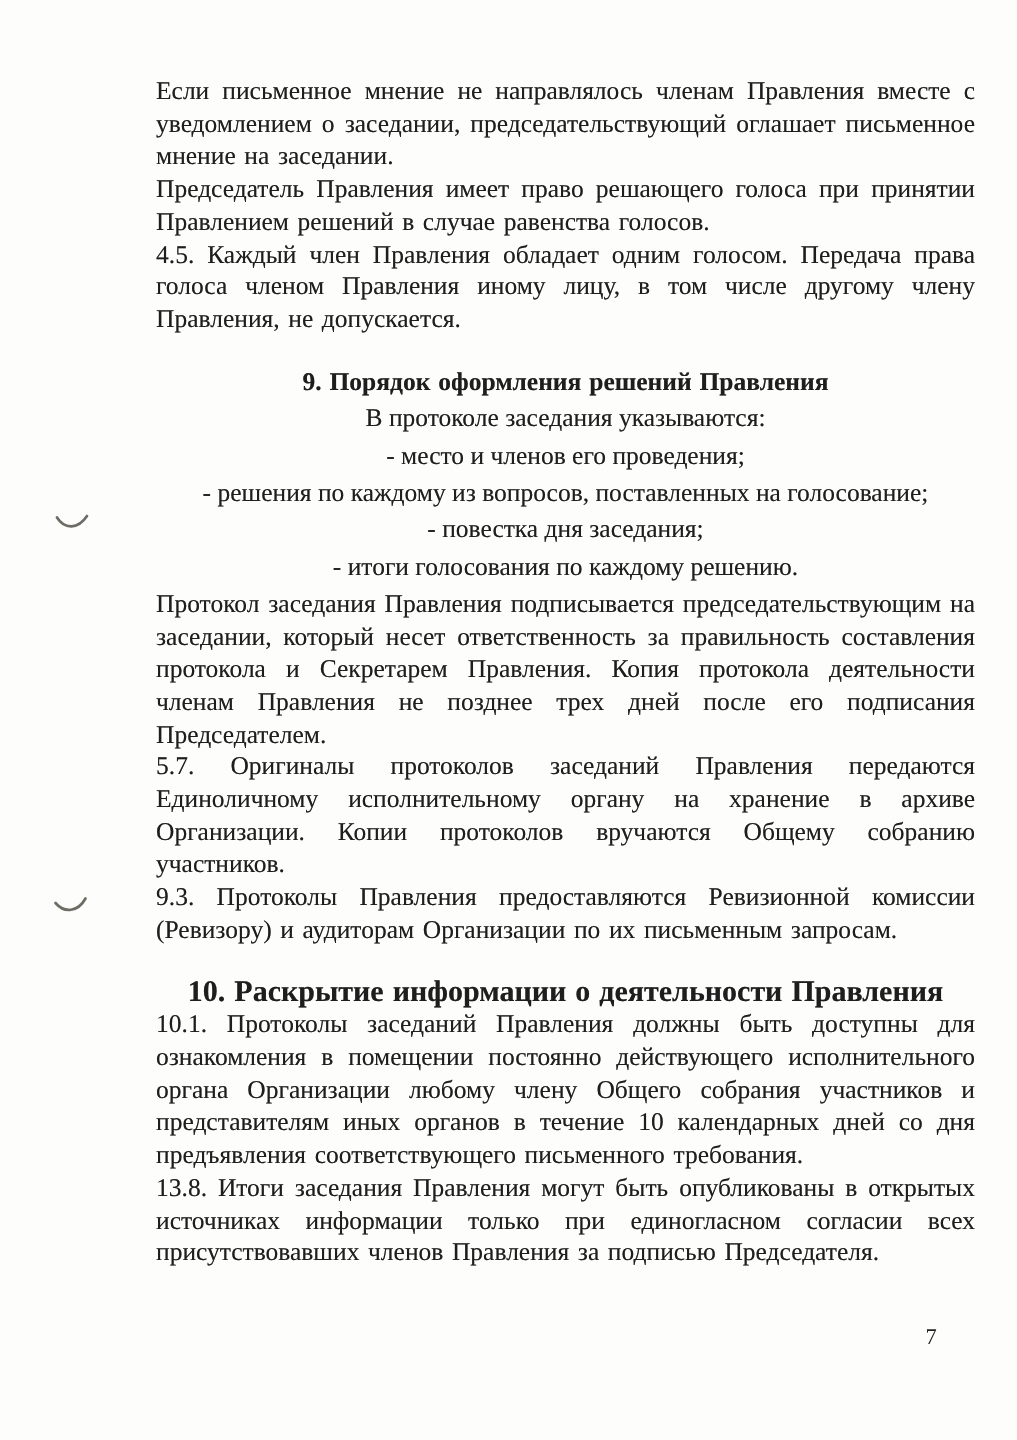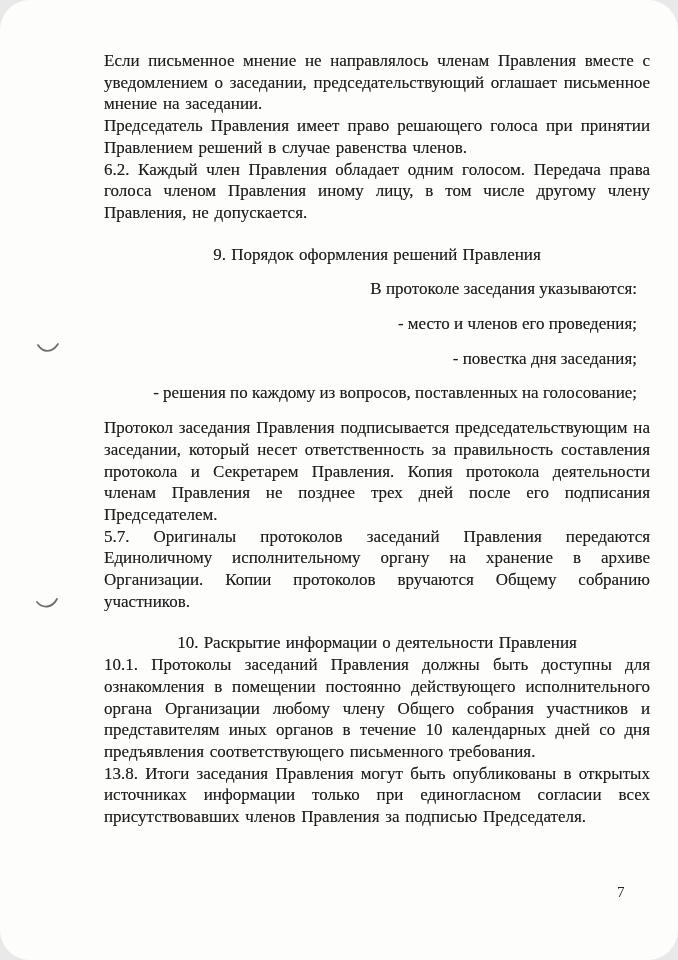--- a/index.html
+++ b/index.html
@@ -9,44 +9,43 @@
   }
   .page {
     position: relative;
     width: 678px;
     height: 960px;
     margin: 0 auto;
     background: #fdfdfc;
     overflow: hidden;
     font-family: "Liberation Serif", "DejaVu Serif", serif;
     color: #1e1e1e;
-    border-radius: 30px;
   }
   .text-block {
     position: absolute;
     left: 104px;
     top: 50px;
     width: 546px;
     font-size: 17px;
     line-height: 21.7px;
     text-shadow: 0 0 0.4px rgba(45,45,45,0.55);
   }
   .para {
     margin: 0;
     text-align: justify;
     text-align-last: left;
     word-spacing: 1.5px;
   }
   .list-line {
-    margin: 13px;
-    text-align: right;
+    margin: 3px;
+    text-align: center;
   }
   .heading {
     margin: 20px 0 0 0;
-    font-weight: normal;
+    font-weight: bold;
     text-align: center;
     word-spacing: 1px;
   }
   .page-number {
     position: absolute;
     left: 617px;
     top: 884px;
     font-size: 15px;
     color: #232323;
   }
@@ -65,29 +64,31 @@
 
   <svg class="pen-mark pen-mark-1" viewBox="0 0 24 14" aria-hidden="true">
     <path d="M2,4 C7,12 16,12 22,3" fill="none" stroke="#55534a" stroke-width="1.8" stroke-linecap="round" opacity="0.85"></path>
   </svg>
   <svg class="pen-mark pen-mark-2" viewBox="0 0 24 14" aria-hidden="true">
     <path d="M2,6 C8,13 17,12 22,3" fill="none" stroke="#55534a" stroke-width="1.8" stroke-linecap="round" opacity="0.85"></path>
   </svg>
 
   <main class="text-block">
     <p class="para">Если письменное мнение не направлялось членам Правления вместе с уведомлением о заседании, председательствующий оглашает письменное мнение на заседании.</p>
-    <p class="para">Председатель Правления имеет право решающего голоса при принятии Правлением решений в случае равенства членов.</p>
-    <p class="para">6.2. Каждый член Правления обладает одним голосом. Передача права голоса членом Правления иному лицу, в том числе другому члену Правления, не допускается.</p>
+    <p class="para">Председатель Правления имеет право решающего голоса при принятии Правлением решений в случае равенства голосов.</p>
+    <p class="para">4.5. Каждый член Правления обладает одним голосом. Передача права голоса членом Правления иному лицу, в том числе другому члену Правления, не допускается.</p>
     <h2 class="heading" style="font-size:17px;">9. Порядок оформления решений Правления</h2>
     <p class="list-line">В протоколе заседания указываются:</p>
     <p class="list-line">- место и членов его проведения;</p>
+    <p class="list-line">- решения по каждому из вопросов, поставленных на голосование;</p>
     <p class="list-line">- повестка дня заседания;</p>
-    <p class="list-line">- решения по каждому из вопросов, поставленных на голосование;</p>
+    <p class="list-line">- итоги голосования по каждому решению.</p>
     <p class="para">Протокол заседания Правления подписывается председательствующим на заседании, который несет ответственность за правильность составления протокола и Секретарем Правления. Копия протокола деятельности членам Правления не позднее трех дней после его подписания Председателем.</p>
     <p class="para">5.7. Оригиналы протоколов заседаний Правления передаются Единоличному исполнительному органу на хранение в архиве Организации. Копии протоколов вручаются Общему собранию участников.</p>
-    <h2 class="heading" style="font-size:17px;">10. Раскрытие информации о деятельности Правления</h2>
+    <p class="para">9.3. Протоколы Правления предоставляются Ревизионной комиссии (Ревизору) и аудиторам Организации по их письменным запросам.</p>
+    <h2 class="heading" style="font-size:20px;">10. Раскрытие информации о деятельности Правления</h2>
     <p class="para">10.1. Протоколы заседаний Правления должны быть доступны для ознакомления в помещении постоянно действующего исполнительного органа Организации любому члену Общего собрания участников и представителям иных органов в течение 10 календарных дней со дня предъявления соответствующего письменного требования.</p>
     <p class="para">13.8. Итоги заседания Правления могут быть опубликованы в открытых источниках информации только при единогласном согласии всех присутствовавших членов Правления за подписью Председателя.</p>
   </main>
 
   <div class="page-number">7</div>
 
 </div>
 
 </body></html>

